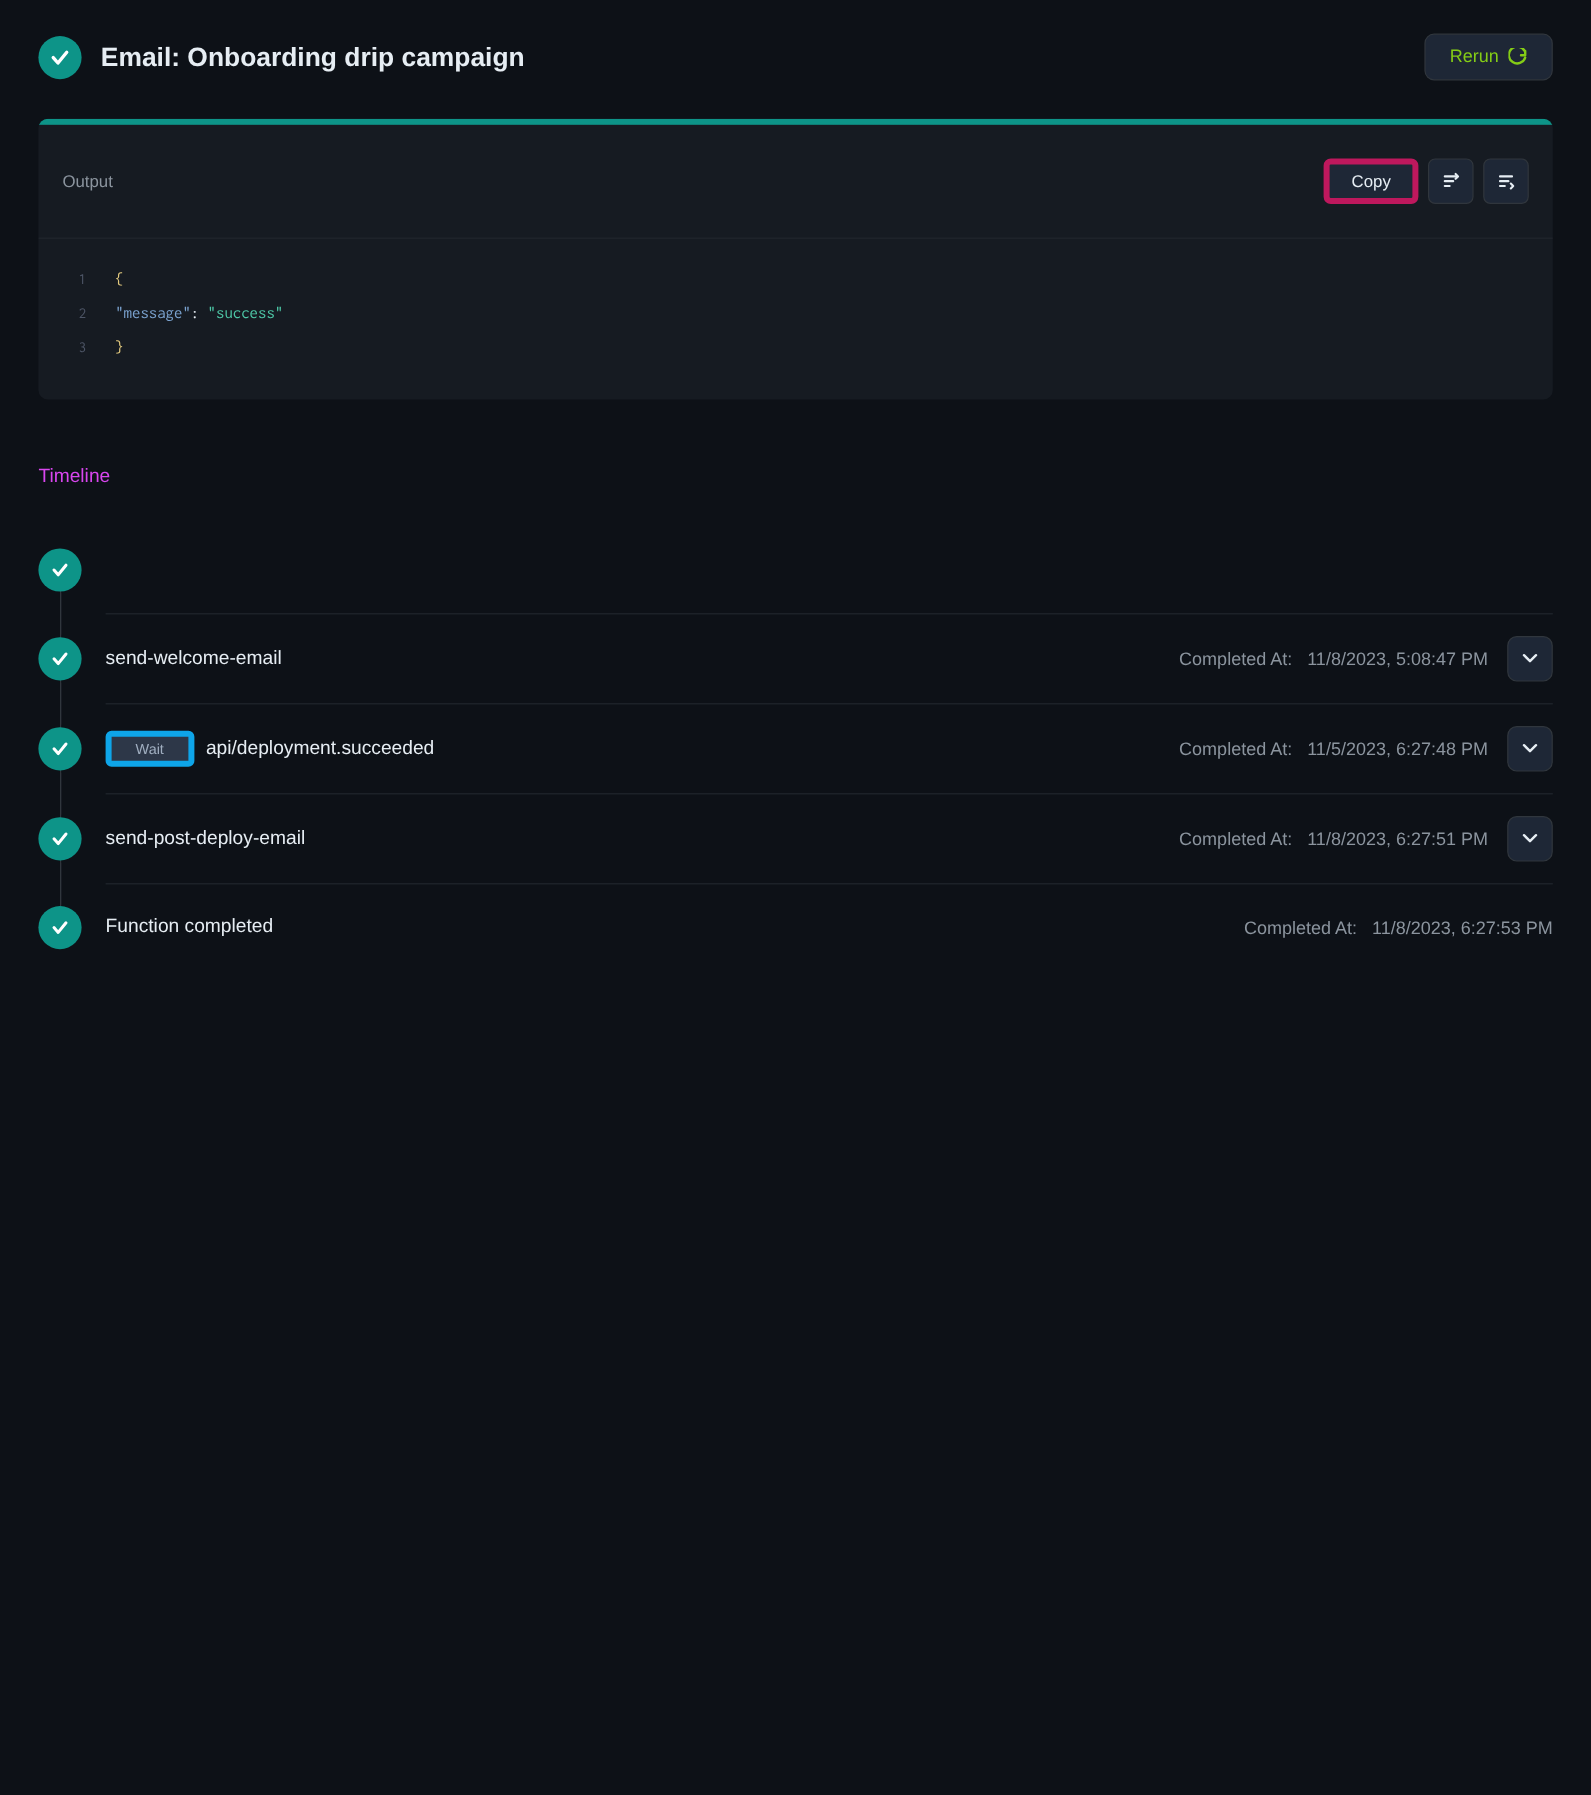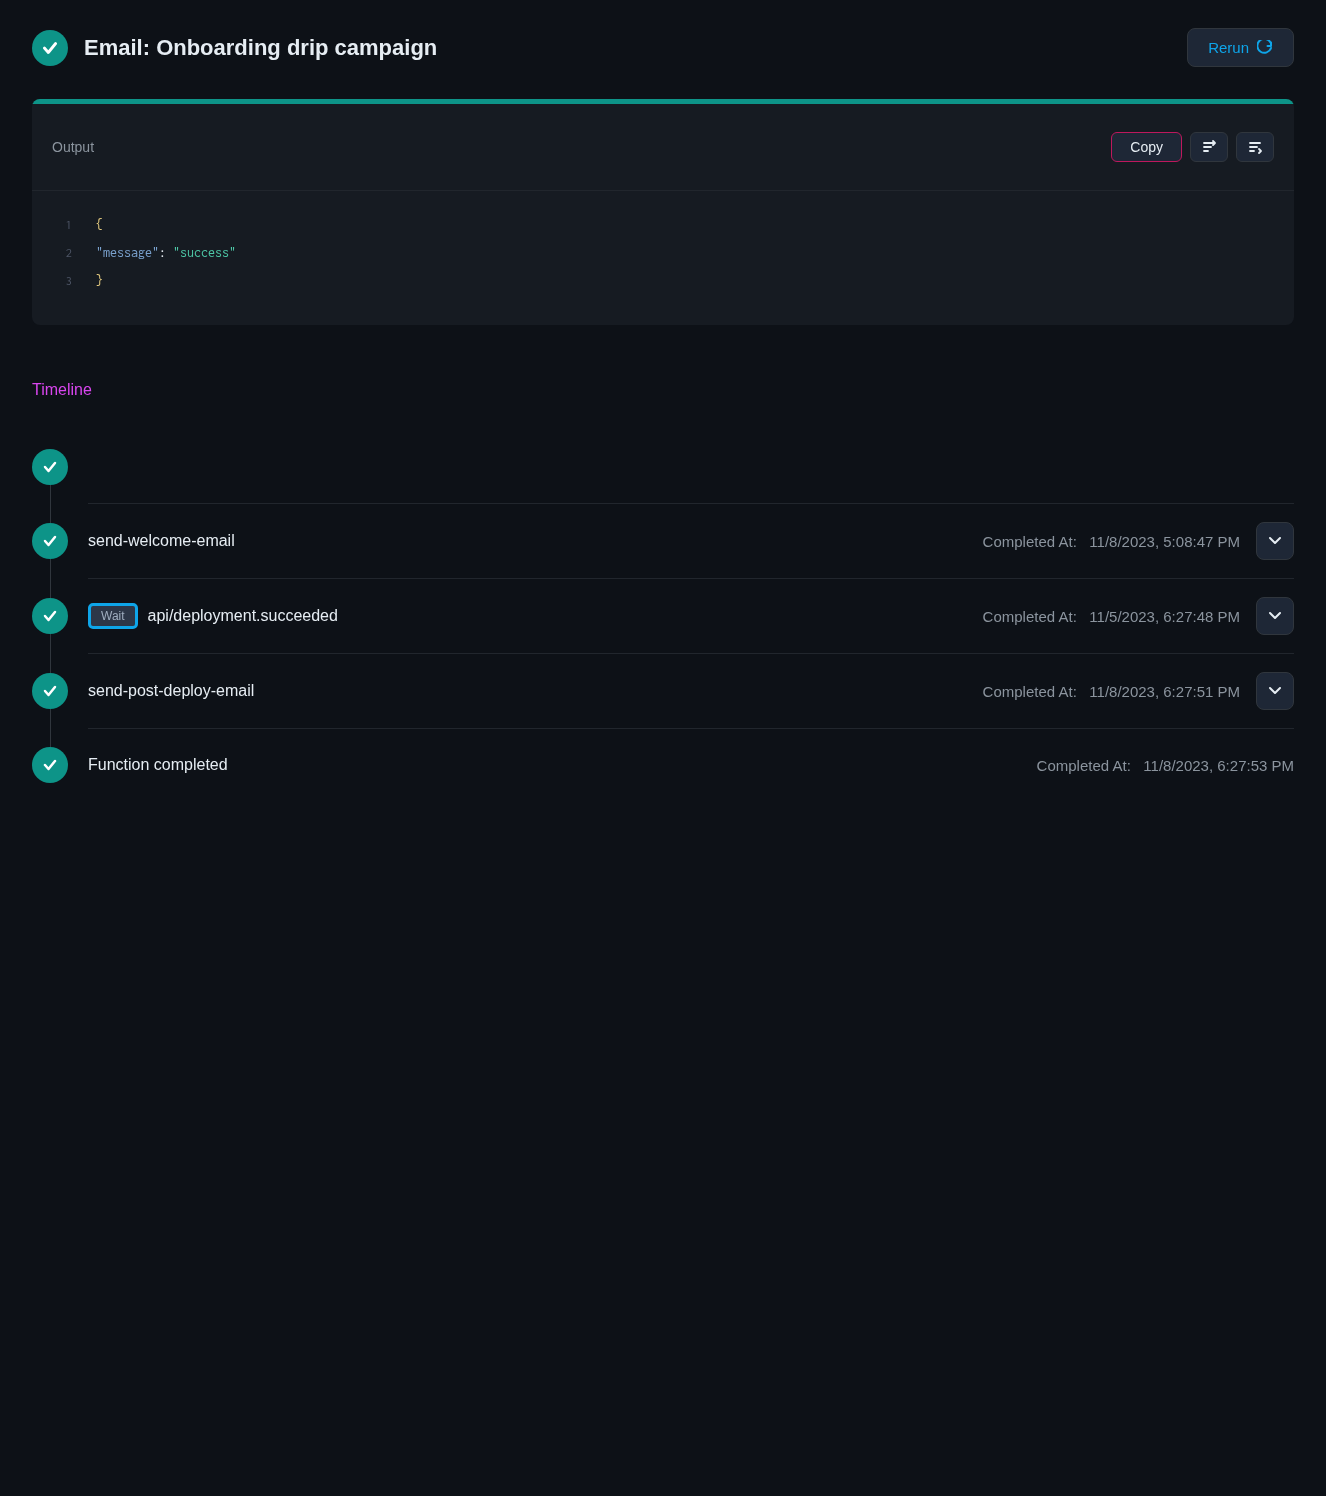--- a/index.html
+++ b/index.html
@@ -52,21 +52,21 @@
       font-weight: 600;
       color: #e6edf3;
     }
 
     .rerun-button {
       display: flex;
       align-items: center;
       gap: 8px;
       background-color: #1e2736;
       border: 1px solid #30363d;
-      color: #0ea5e9;
+      color: #84cc16;
       padding: 10px 20px;
       border-radius: 8px;
       font-size: 15px;
       font-weight: 500;
       cursor: pointer;
       margin-left: 15px;
     }
 
     
     .output-section {
@@ -95,21 +95,21 @@
       font-size: 14px;
     }
 
     .output-actions {
       display: flex;
       gap: 8px;
     }
 
     .copy-button {
       background-color: #1e2736;
-      border: 1px solid #be185d;
+      border: 5px solid #be185d;
       color: #e6edf3;
       padding: 6px 18px;
       border-radius: 6px;
       font-size: 14px;
       cursor: pointer;
     }
 
     .icon-button {
       background-color: #1e2736;
       border: 1px solid #30363d;
@@ -221,23 +221,23 @@
     }
 
     .timeline-name {
       font-size: 16px;
       color: #e6edf3;
       font-weight: 500;
     }
 
     .wait-badge {
       background-color: #2d3748;
-      border: 3px solid #0ea5e9;
+      border: 5px solid #0ea5e9;
       color: #a0aec0;
-      padding: 3px 10px;
+      padding: 3px 20px;
       border-radius: 5px;
       font-size: 12px;
       font-weight: 500;
     }
 
     .timeline-right {
       display: flex;
       align-items: center;
       gap: 16px;
     }

